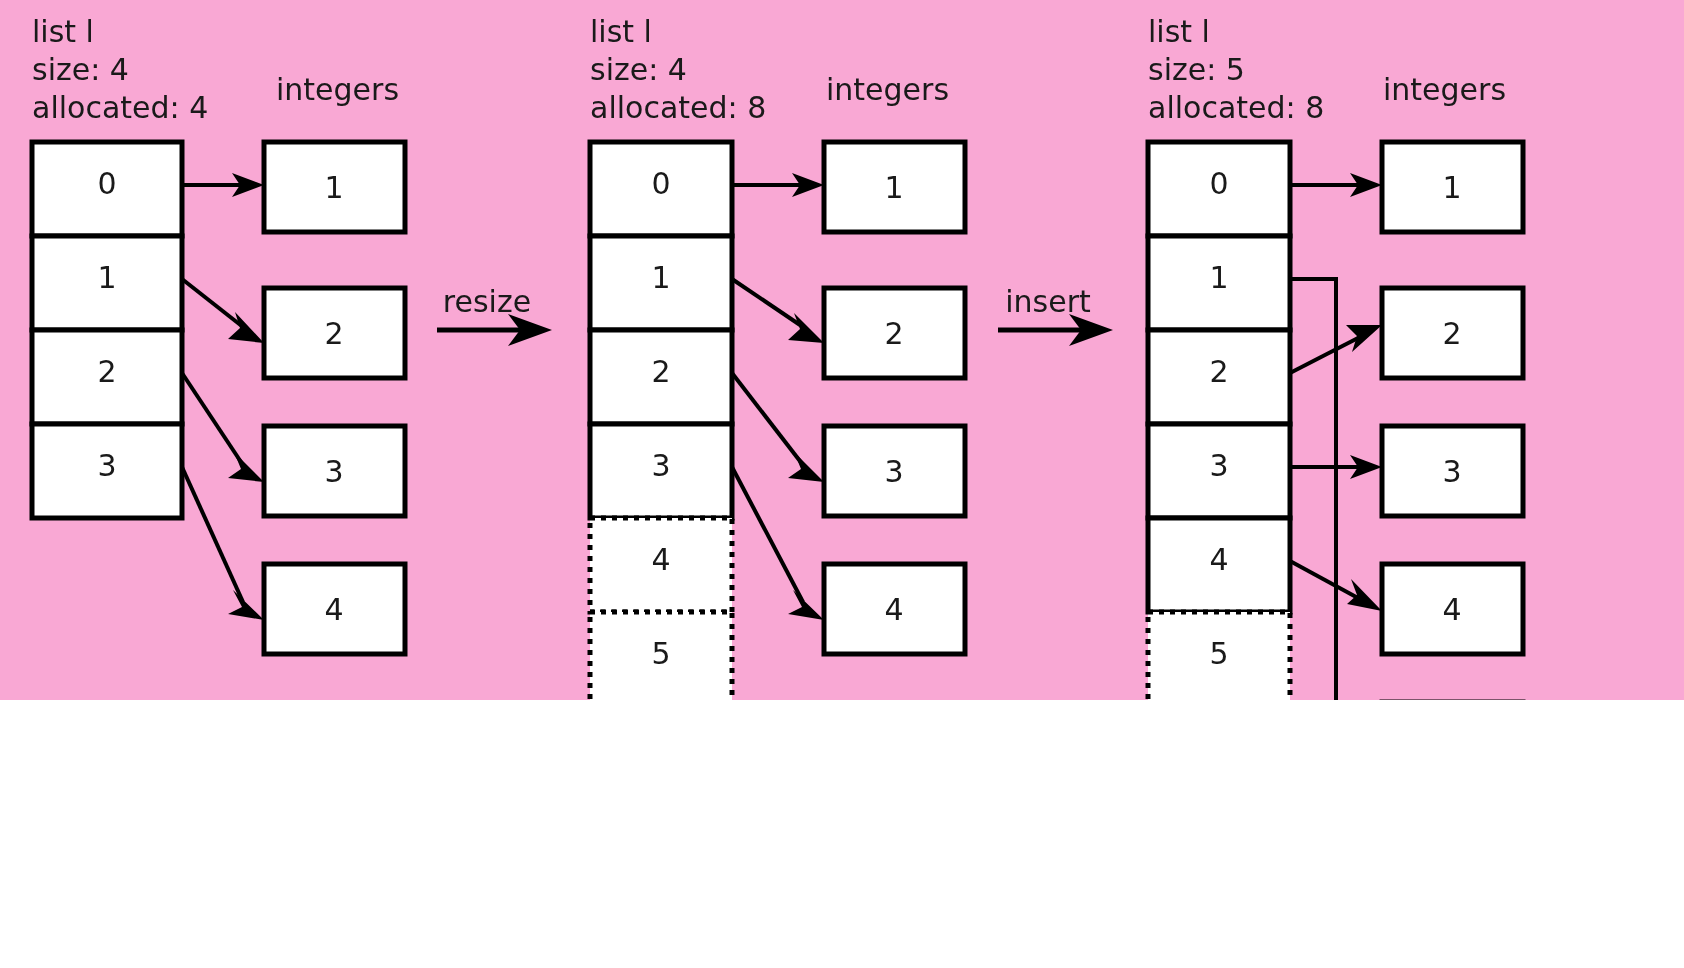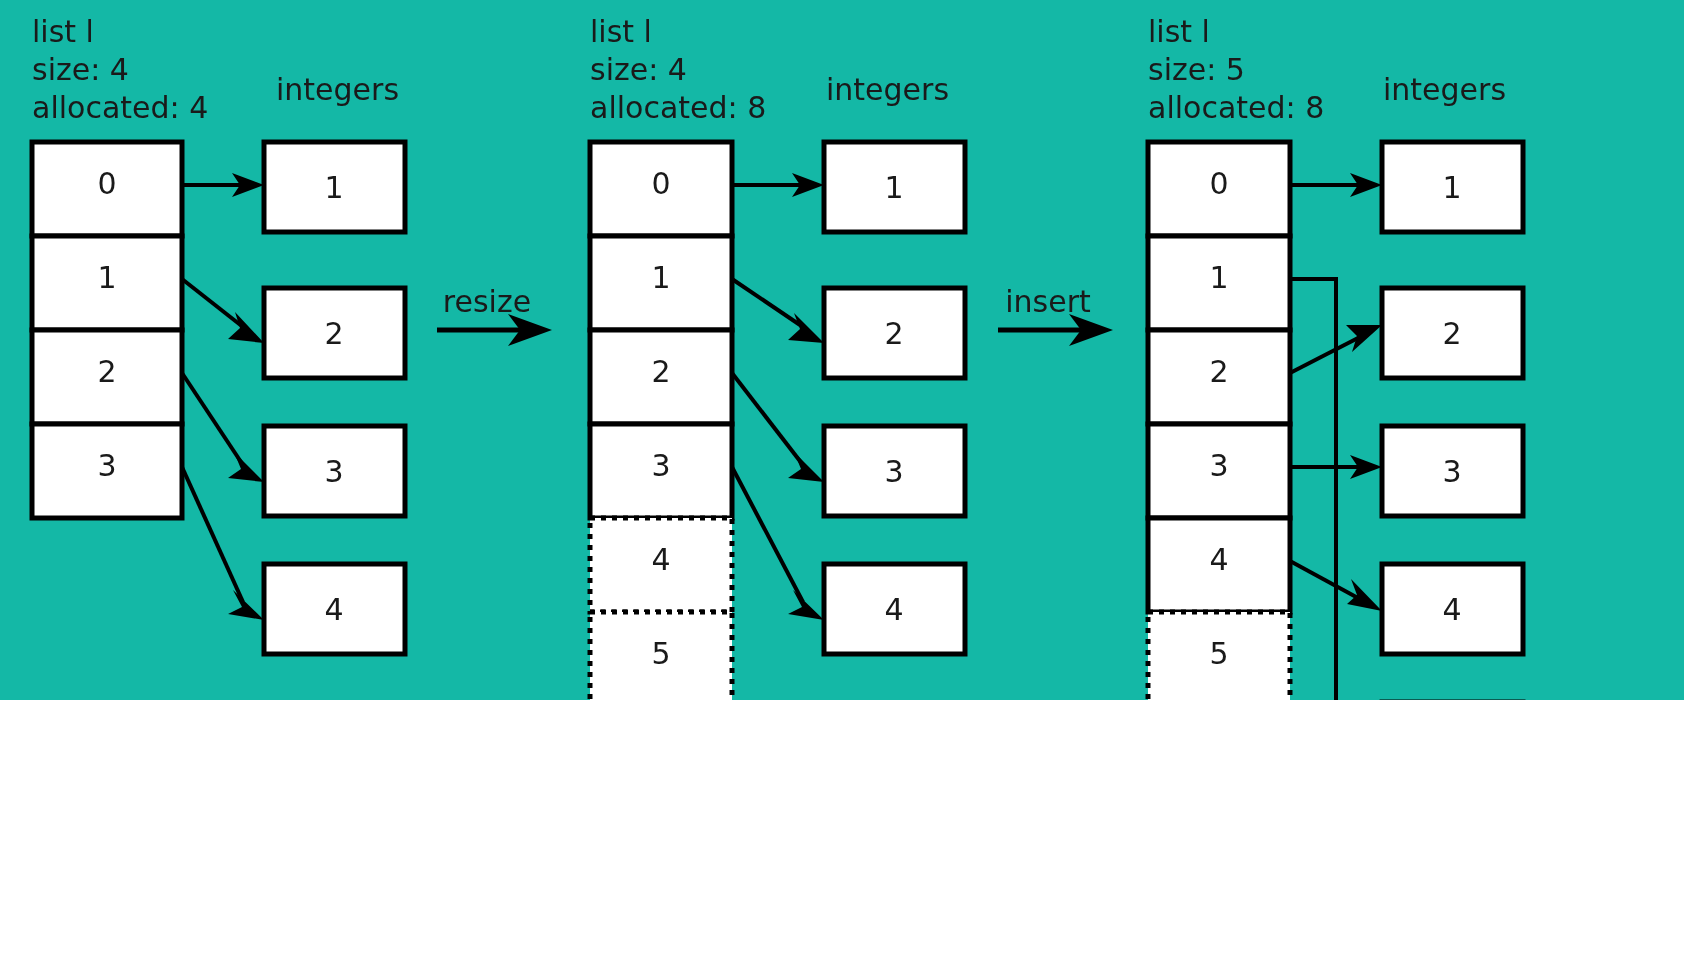--- a/index.html
+++ b/index.html
@@ -4,21 +4,21 @@
 <style>
   html, body {
     margin: 0;
     padding: 0;
     background: #ffffff;
   }
   #stage {
     position: relative;
     width: 1684px;
     height: 700px;
-    background: #14b8a6;
+    background: #f9a8d4;
     font-family: "DejaVu Sans", sans-serif;
     overflow: hidden;
   }
   svg#diagram {
     position: absolute;
     left: 0;
     top: 0;
     width: 1684px;
     height: 968px;
     display: block;

